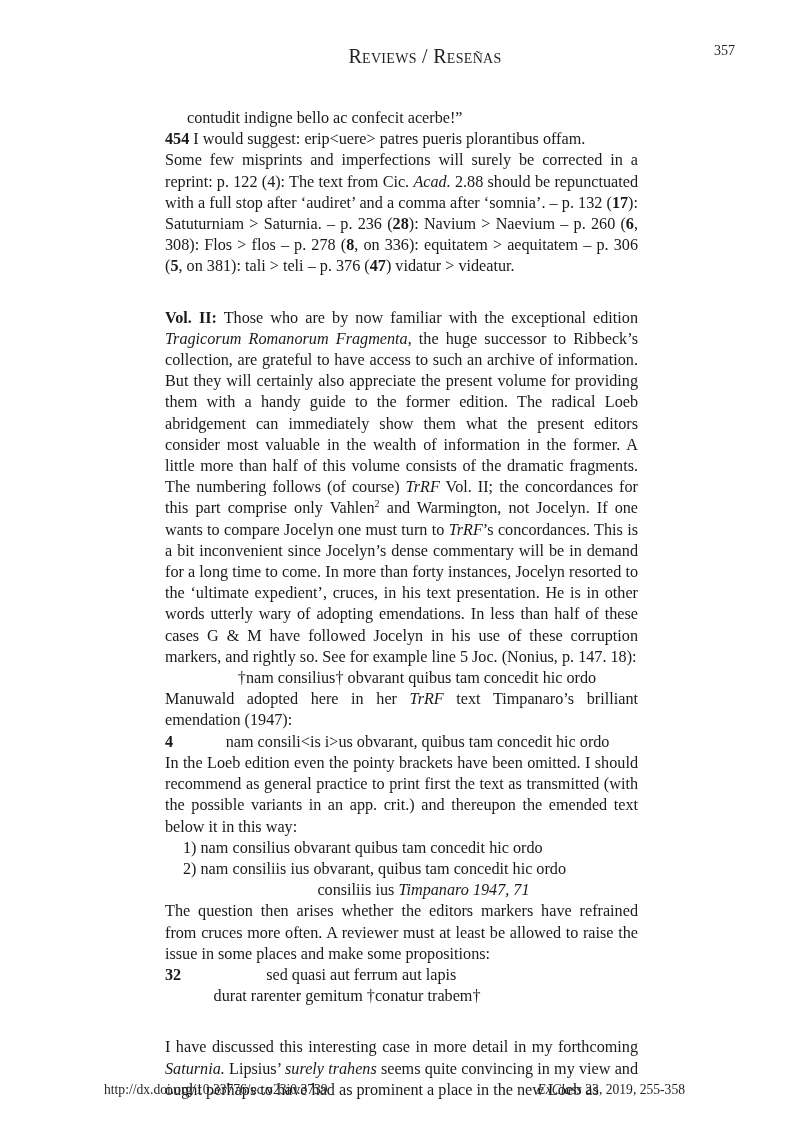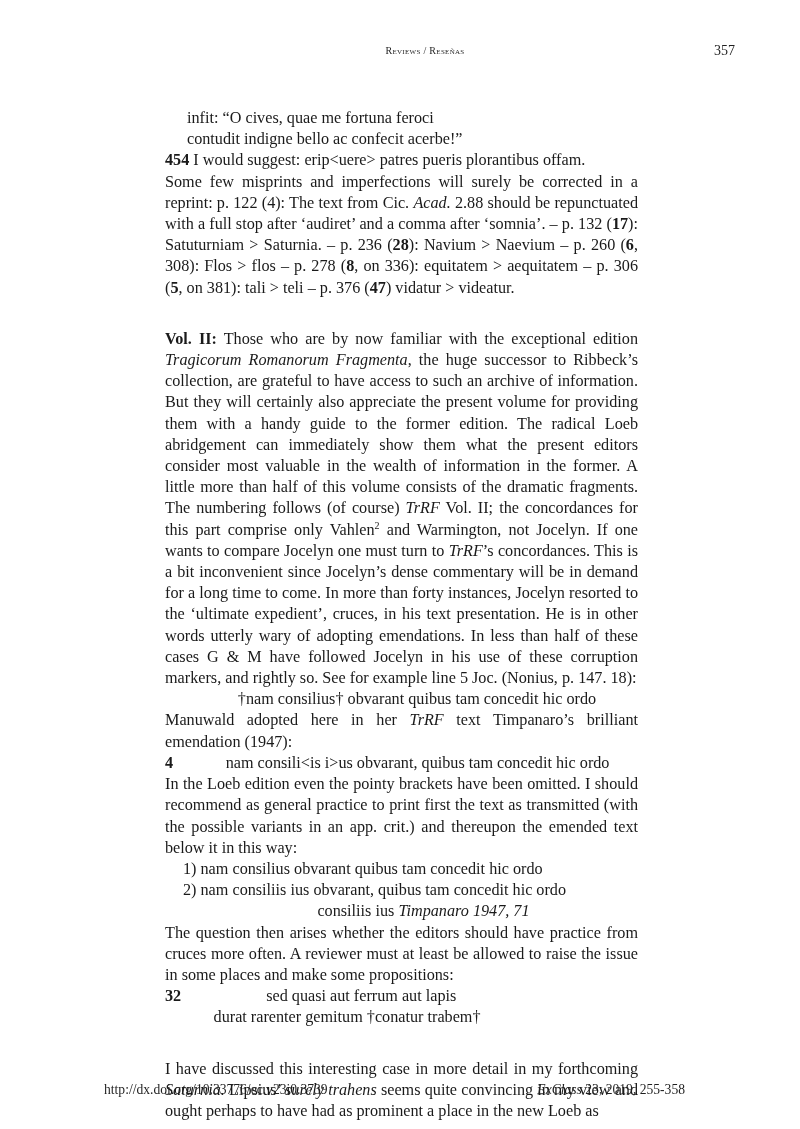--- a/index.html
+++ b/index.html
@@ -24,21 +24,21 @@
     left: 165px;
     width: 520px;
     height: 22px;
   }
   .rh-title {
     position: absolute;
     left: 50%;
     transform: translateX(-50%);
     top: 0;
     font-variant: small-caps;
-    font-size: 10px;
+    font-size: 20px;
     letter-spacing: 0.3px;
     white-space: nowrap;
     color: #1f1f1f;
   }
   .rh-page {
     position: absolute;
     right: -50px;
     top: -2px;
     font-size: 14px;
     color: #1f1f1f;
@@ -135,21 +135,20 @@
 
 <div class="page">
 
   <div class="running-head">
     <div class="rh-title">Reviews / Reseñas</div>
     <div class="rh-page">357</div>
   </div>
 
   <div class="body">
 
-    <div class="verse verse-indent">infit: “O cives, quae me fortuna feroci</div>
     <div class="verse verse-indent">contudit indigne bello ac confecit acerbe!”</div>
 
     <p class="para-last-left"><span class="b">454</span><span> I would suggest: erip&lt;uere&gt; patres pueris plorantibus offam.</span></p>
 
     <p class="para"><span>Some few misprints and imperfections will surely be corrected in a reprint: p. 122 (4): The text from Cic. </span><span class="i">Acad.</span><span> 2.88 should be repunctuated with a full stop after ‘audiret’ and a comma after ‘somnia’. – p. 132 (</span><span class="b">17</span><span>): Satuturniam &gt; Saturnia. – p. 236 (</span><span class="b">28</span><span>): Navium &gt; Naevium – p. 260 (</span><span class="b">6</span><span>, 308): Flos &gt; flos – p. 278 (</span><span class="b">8</span><span>, on 336): equitatem &gt; aequitatem – p. 306 (</span><span class="b">5</span><span>, on 381): tali &gt; teli – p. 376  (</span><span class="b">47</span><span>) vidatur &gt; videatur.</span></p>
 
     <div class="gap-para"></div>
 
     <p class="para"><span class="b">Vol. II:</span><span> Those who are by now familiar with the exceptional edition </span><span class="i">Tragicorum Romanorum Fragmenta</span><span>, the huge successor to Ribbeck’s collection, are grateful to have access to such an archive of information. But they will certainly also appreciate the present volume for providing them with a handy guide to the former edition. The radical Loeb abridgement can immediately show them what the present editors consider most valuable in the wealth of information in the former. A little more than half of this volume consists of the dramatic fragments. The numbering follows (of course) </span><span class="i">TrRF</span><span> Vol. II; the concordances for this part comprise only Vahlen</span><sup>2</sup><span> and Warmington, not Jocelyn. If one wants to compare Jocelyn one must turn to </span><span class="i">TrRF</span><span>’s concordances. This is a bit inconvenient since Jocelyn’s dense commentary will be in demand for a long time to come. In more than forty instances, Jocelyn resorted to the ‘ultimate expedient’, cruces, in his text presentation. He is in other words utterly wary of adopting emendations. In less than half of these cases G &amp; M have followed Jocelyn in his use of these corruption markers, and rightly so. See for example line 5 Joc. (Nonius, p. 147. 18):</span></p>
 
@@ -158,21 +157,21 @@
     <p class="para"><span>Manuwald adopted here in her </span><span class="i">TrRF</span><span> text Timpanaro’s brilliant emendation (1947):</span></p>
 
     <div class="tabline"><span class="b">4</span><span>             nam consili&lt;is i&gt;us obvarant, quibus tam concedit hic ordo</span></div>
 
     <p class="para">In the Loeb edition even the pointy brackets have been omitted. I should recommend as general practice to print first the text as transmitted (with the possible variants in an app. crit.) and thereupon the emended text below it in this way:</p>
 
     <div class="numlist">1) nam consilius obvarant quibus tam concedit hic ordo</div>
     <div class="numlist">2) nam consiliis ius obvarant, quibus tam concedit hic ordo</div>
     <div class="numlist-sub"><span>consiliis ius </span><span class="i">Timpanaro 1947, 71</span></div>
 
-    <p class="para">The question then arises whether the editors should have practice from cruces more often. A reviewer must at least be allowed to raise the issue in some places and make some propositions:</p>
+    <p class="para">The question then arises whether the editors markers have refrained from cruces more often. A reviewer must at least be allowed to raise the issue in some places and make some propositions:</p>
 
     <div class="tabline"><span class="b">32</span><span>                     sed quasi aut ferrum aut lapis</span></div>
     <div class="vcenter">            durat rarenter gemitum †conatur trabem†</div>
 
     <div class="gap-para"></div>
 
     <p class="para"><span>I have discussed this interesting case in more detail in my forthcoming </span><span class="i">Saturnia.</span><span> Lipsius’ </span><span class="i">surely trahens</span><span> seems quite convincing in my view and ought perhaps to have had as prominent a place in the new Loeb as</span></p>
 
   </div>
 

